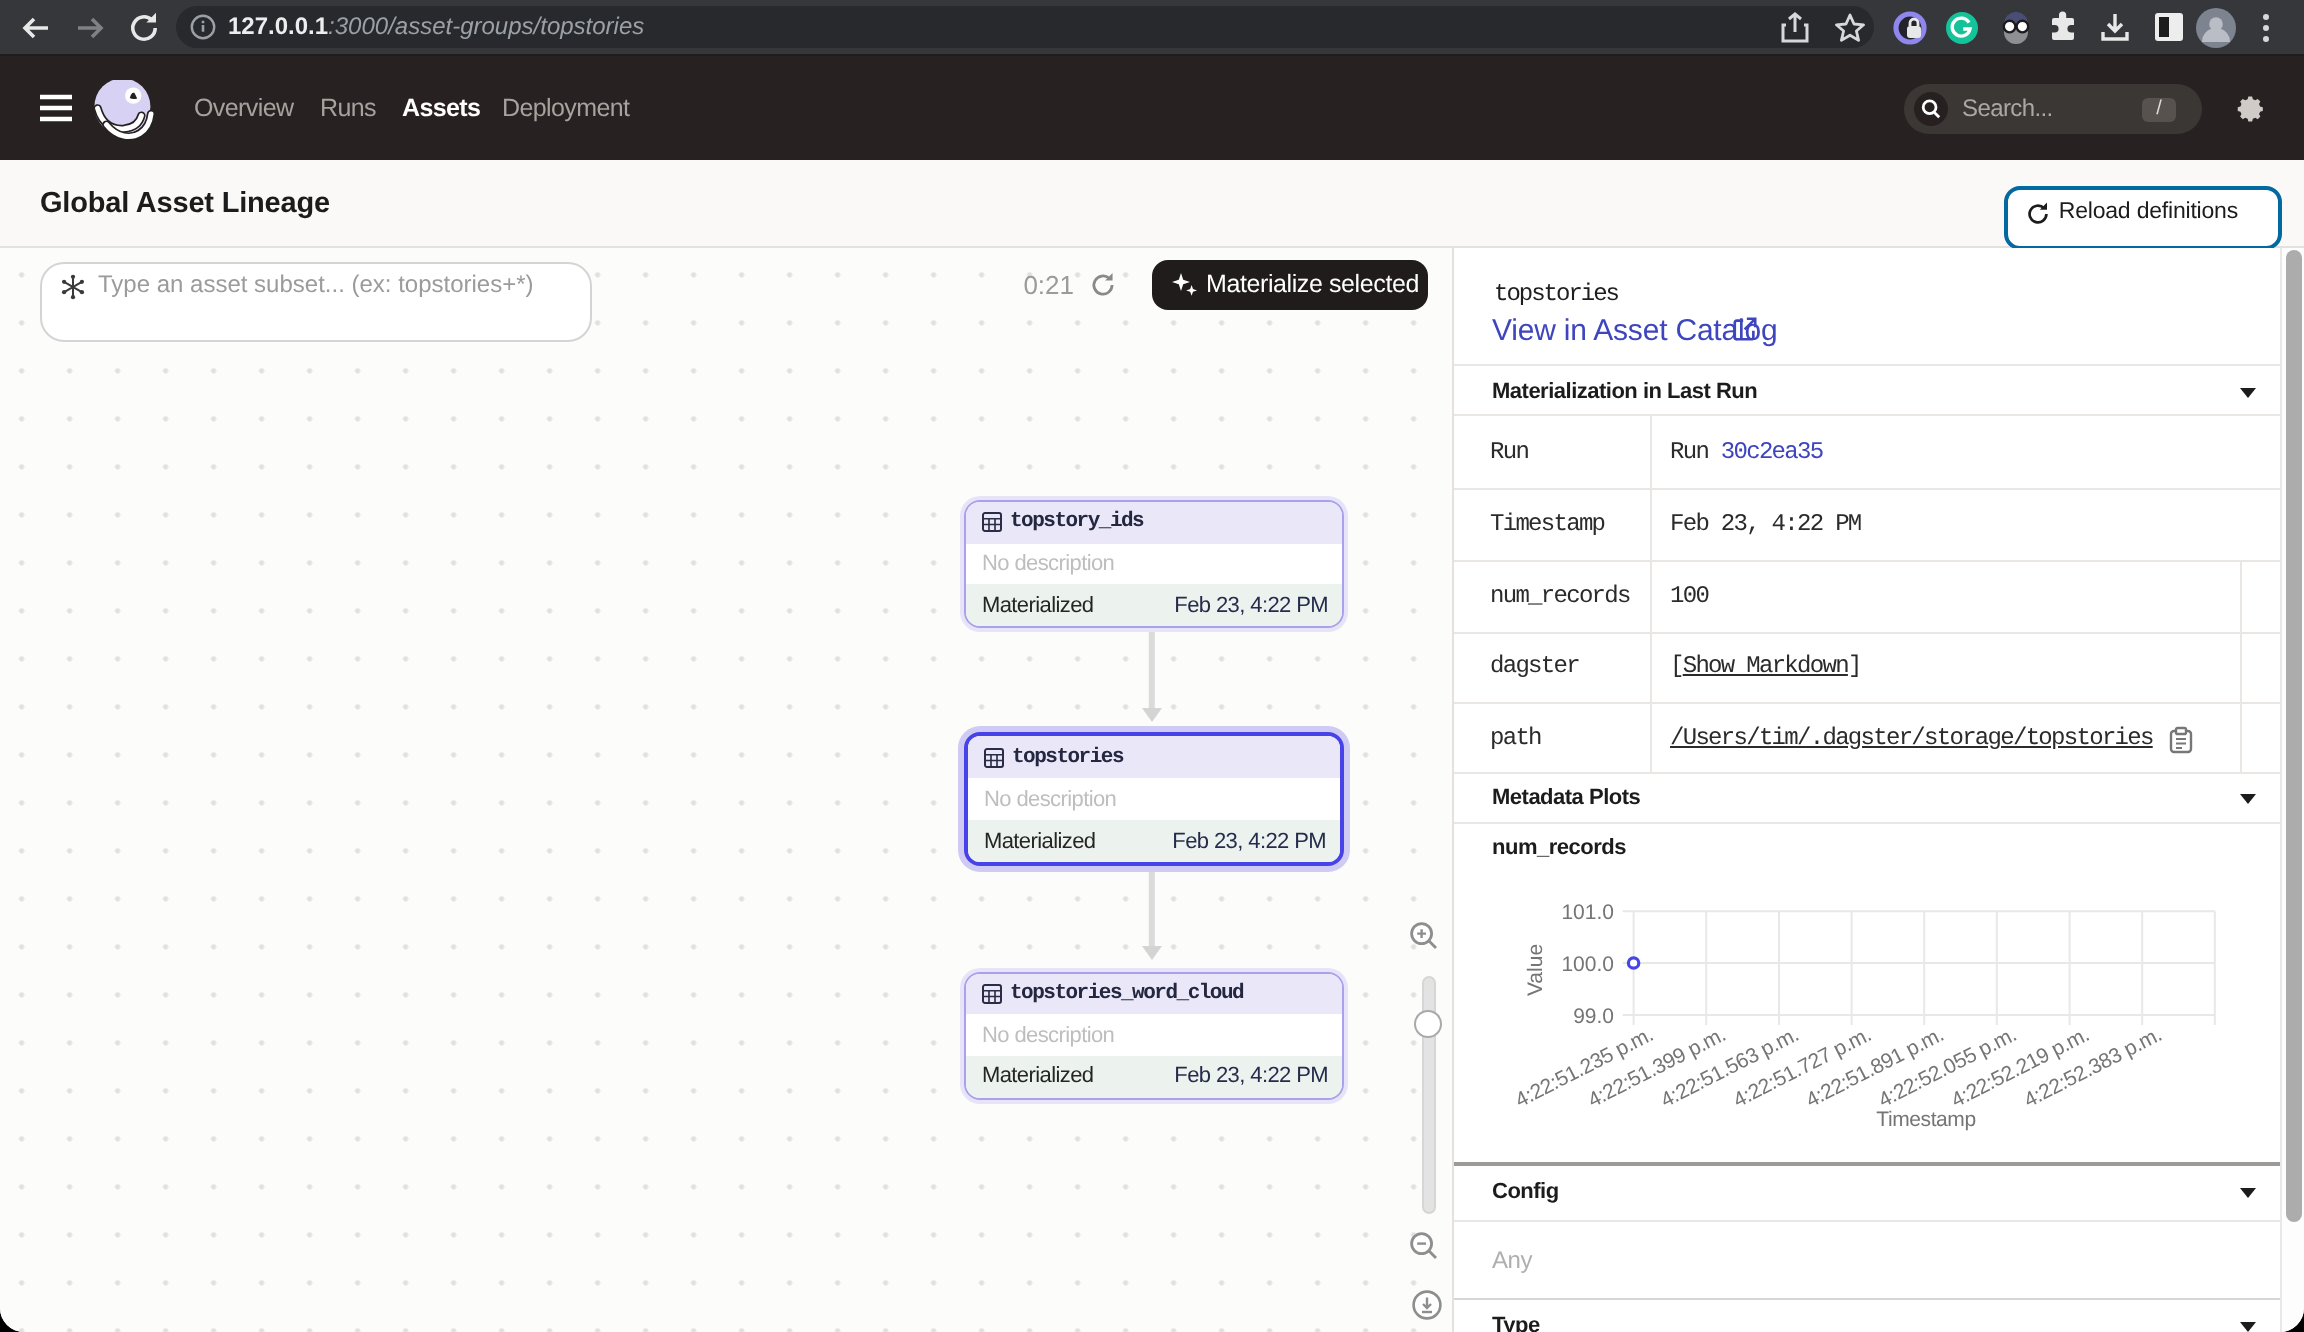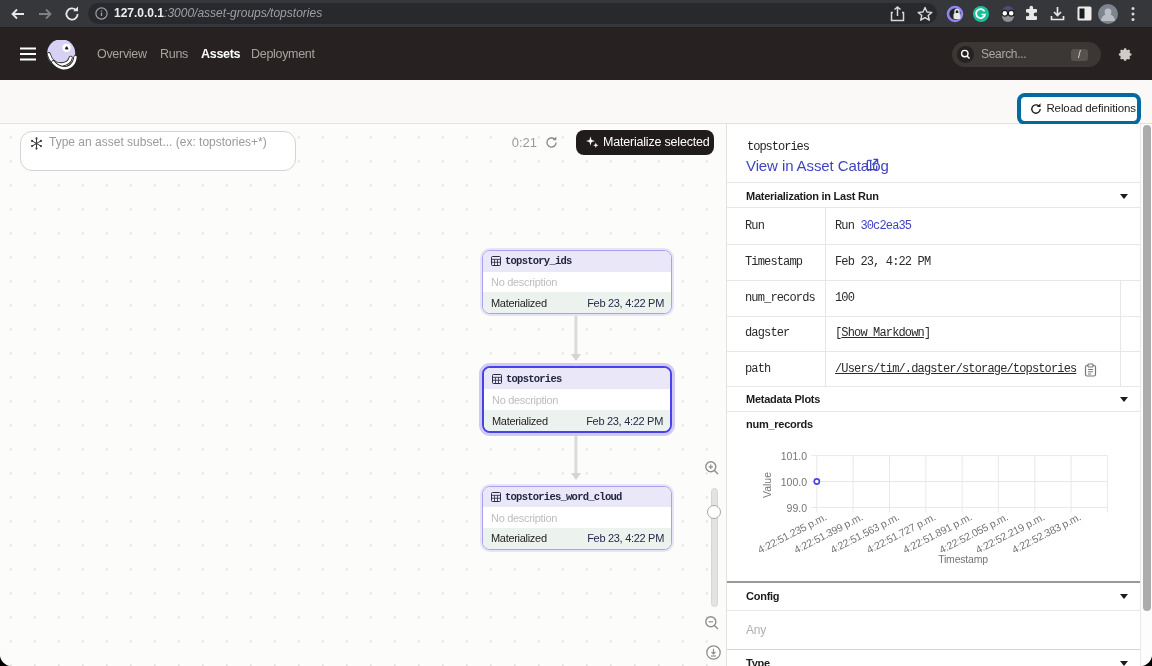--- a/index.html
+++ b/index.html
@@ -14,21 +14,21 @@
 .urltext { position:absolute; left:114px; top:0; height:21px; line-height:21px; font-size:12px; font-weight:700; color:#ECEDEE; white-space:nowrap; }
 .urltext span { font-weight:400; color:#9AA0A6;font-style:italic; }
 
 .nav { position:absolute; left:0; top:28px; width:1152px; height:52px; background:#272221;padding-left:20px; }
 .navlink { position:absolute; top:0; height:52px; line-height:52px; font-size:12.5px; letter-spacing:-0.3px; color:#A7A29E; }
 .search { position:absolute; left:952px; top:14px; width:149px; height:25px; border-radius:13px; background:#3B3734; }
 .slash { position:absolute; left:119px; top:6.5px; width:17px; height:12px; border-radius:3px; background:#57524E; color:#DDDCDA; font-size:10px; line-height:12px; text-align:center; }
 
 .pagehead { position:absolute; left:0; top:80px; width:1152px; height:44px; background:#FAF9F7; border-bottom:1px solid #E3E1DE; }
 .pagehead h1 { position:absolute; left:20px; top:0; line-height:44px; font-size:14.5px; letter-spacing:-0.1px; font-weight:700; color:#1C1C1C; }
-.reloadbtn { position:absolute; right:11px; top:13px; height:32px; padding:0 1px 0 25px; background:#FFFFFF; border:4px solid #0369a1; border-radius:8px; font-size:11.5px; letter-spacing:-0.1px; line-height:22px; color:#1C1C1C; }
+.reloadbtn { position:absolute; right:11px; top:13px; height:32px; padding:0 20px 0 25px; background:#FFFFFF; border:2px solid #0369a1; border-radius:8px; font-size:11.5px; letter-spacing:-0.1px; line-height:22px; color:#1C1C1C; }
 
 .graph { position:absolute; left:0; top:124px; width:726px; height:542px;
   background-color:#FCFCFB;
   background-image:radial-gradient(circle, #E1E1E1 1.15px, rgba(225,225,225,0) 1.5px);
   background-size:24px 24px; background-position:-1.2px 1.4px; }
 .filterbox { position:absolute; left:20px; top:7px; width:276px; height:40px; background:#fff; border:1px solid #D4D4D4; border-radius:12px; }
 .filterbox .ph { position:absolute; left:28px; top:0; line-height:21px; font-size:12px; color:#9B9B9B; white-space:nowrap; }
 .counter { position:absolute; left:496px; top:7px; width:41px; text-align:right; line-height:23px; font-size:13px; color:#9B9B9B; }
 .matbtn { position:absolute; left:576px; top:6px; width:138px; height:25px; background:#201C1B; border-radius:8px; color:#fff; }
 .matbtn .t { position:absolute; left:27px; top:0; line-height:25px; font-size:12.5px; letter-spacing:-0.2px; font-weight:500; white-space:nowrap; }
@@ -152,20 +152,21 @@
         </svg>
       <div class="abs" style="left:29px;top:0;line-height:25px;font-size:12px;letter-spacing:-0.3px;color:#ABA7A3">Search...</div>
       <div class="slash">/</div>
     </div>
     <svg class="abs" style="left:1118px;top:19px" width="15" height="15" viewBox="0 0 24 24">
         <path fill="#CFCBC7" d="M12 8.5A3.5 3.5 0 1 0 12 15.5 3.5 3.5 0 0 0 12 8.5zm9.4 5 .1-1.5-.1-1.5-2.2-.6a7.4 7.4 0 0 0-.8-1.9l1.1-2-2.1-2.1-2 1.1a7.4 7.4 0 0 0-1.9-.8L12.9 2h-3l-.6 2.2a7.4 7.4 0 0 0-1.9.8l-2-1.1-2.1 2.1 1.1 2a7.4 7.4 0 0 0-.8 1.9l-2.2.6v3l2.2.6c.2.7.4 1.3.8 1.9l-1.1 2 2.1 2.1 2-1.1c.6.4 1.2.6 1.9.8l.6 2.2h3l.6-2.2c.7-.2 1.3-.4 1.9-.8l2 1.1 2.1-2.1-1.1-2c.4-.6.6-1.2.8-1.9z"></path>
       </svg>
   </div>
 
   <div class="pagehead">
+    <h1>Global Asset Lineage</h1>
     <div class="reloadbtn">Reload definitions
       <svg class="abs" style="left:9px;top:5.5px" width="12" height="12" viewBox="0 0 16 16">
           <path d="M13.6 8a5.6 5.6 0 1 1-1.7-4" stroke="#1c1c1c" stroke-width="1.8" fill="none"></path>
           <path d="M14 0.4v4.8H9.2z" fill="#1c1c1c"></path>
         </svg>
     </div>
   </div>
 
   <div class="graph">
     <div class="filterbox">

